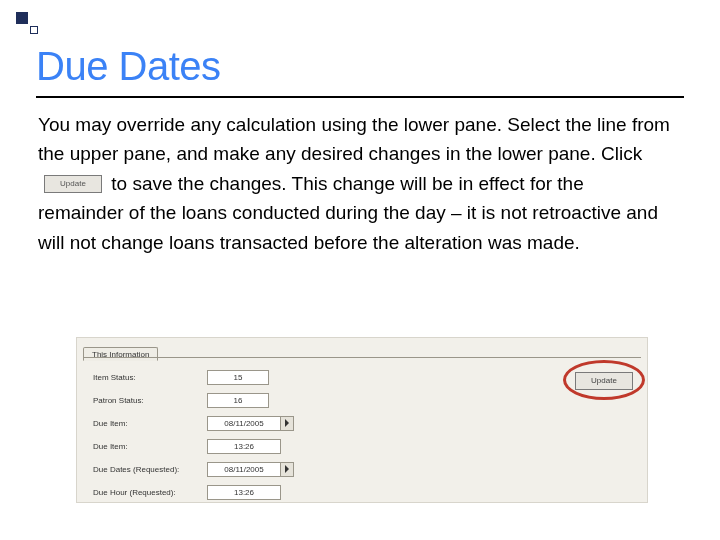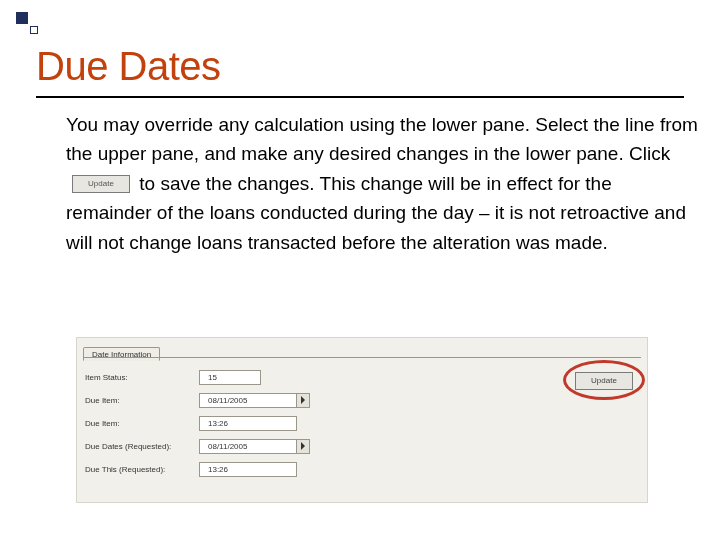--- a/index.html
+++ b/index.html
@@ -30,40 +30,39 @@
     width: 8px; height: 8px;
     border: 1.5px solid #1f2e5a;
     background: transparent;
   }
   .title {
     position: absolute;
     top: 44px;
     left: 36px;
     font-size: 40px;
     font-weight: 400;
-    color: #c2410c;
+    color: #3b82f6;
     letter-spacing: -0.5px;
   }
   .hr {
     position: absolute;
     top: 96px;
     left: 36px;
     width: 648px;
     height: 2px;
     background: #000;
   }
   .body-text {
     position: absolute;
     top: 110px;
     left: 38px;
     width: 636px;
     font-size: 19px;
     line-height: 1.55;
     color: #000;
-    margin-left: 28px;
   }
   .body-text .inline-btn {
     display: inline-block;
     vertical-align: middle;
     width: 58px;
     height: 18px;
     background: #e8e6e0;
     border: 1px solid #7a7a7a;
     font-size: 8px;
     color: #555;
@@ -112,38 +111,40 @@
     top: 28px;
     left: 6px;
     right: 6px;
     bottom: 4px;
   }
   .form-row {
     display: flex;
     align-items: center;
     height: 22px;
     margin-bottom: 1px;
+    margin-left: 8px;
   }
   .form-label {
     width: 116px;
     font-size: 8px;
     color: #333;
     padding-left: 2px;
   }
   .form-input {
     height: 15px;
     background: #fff;
     border: 1px solid #9a968a;
     font-size: 8px;
     color: #333;
     padding: 0 8px;
     line-height: 13px;
+    text-align: center;
   }
   .w-narrow { width: 62px; }
-  .w-date { width: 98px; }
+  .w-date { width: 74px; }
   .date-btn {
     width: 14px;
     height: 15px;
     background: #e6e3da;
     border: 1px solid #9a968a;
     margin-left: -1px;
     display: flex;
     align-items: center;
     justify-content: center;
   }
@@ -184,34 +185,38 @@
 <div class="hr"></div>
 
 <div class="body-text">
   <span>You may override any calculation using the lower pane. Select the line from the upper pane, and make any desired changes in the lower pane.  Click </span>
   <span class="inline-btn">Update</span>
   <span> to save the changes.  This change will be in effect for the remainder of the loans conducted during the day – it is not retroactive and will not change loans transacted before the alteration was made.</span>
 </div>
 
 <div class="screenshot">
   <div class="tab-bar">
-    <span class="tab">Date Information</span>
+    <span class="tab">This Information</span>
   </div>
   <div class="tab-line"></div>
 
   <div class="update-btn">Update</div>
   <div class="red-ellipse"></div>
 
   <div class="form-area">
 
     <div class="form-row">
       <div class="form-label">Item Status:</div>
       <div class="form-input w-narrow">15</div>
     </div>
 
+    <div class="form-row">
+      <div class="form-label">Patron Status:</div>
+      <div class="form-input w-narrow">16</div>
+    </div>
 
     <div class="form-row">
       <div class="form-label">Due Item:</div>
       <div class="form-input w-date">08/11/2005</div>
       <div class="date-btn">
         <svg width="6" height="8" viewBox="0 0 6 8">
             <path d="M1 0 L5 4 L1 8 Z" fill="#333"></path>
           </svg>
       </div>
     </div>
@@ -225,18 +230,18 @@
       <div class="form-label">Due Dates (Requested):</div>
       <div class="form-input w-date">08/11/2005</div>
       <div class="date-btn">
         <svg width="6" height="8" viewBox="0 0 6 8">
             <path d="M1 0 L5 4 L1 8 Z" fill="#333"></path>
           </svg>
       </div>
     </div>
 
     <div class="form-row">
-      <div class="form-label">Due This (Requested):</div>
+      <div class="form-label">Due Hour (Requested):</div>
       <div class="form-input w-date">13:26</div>
     </div>
 
   </div>
 </div>
 
 </body></html>

